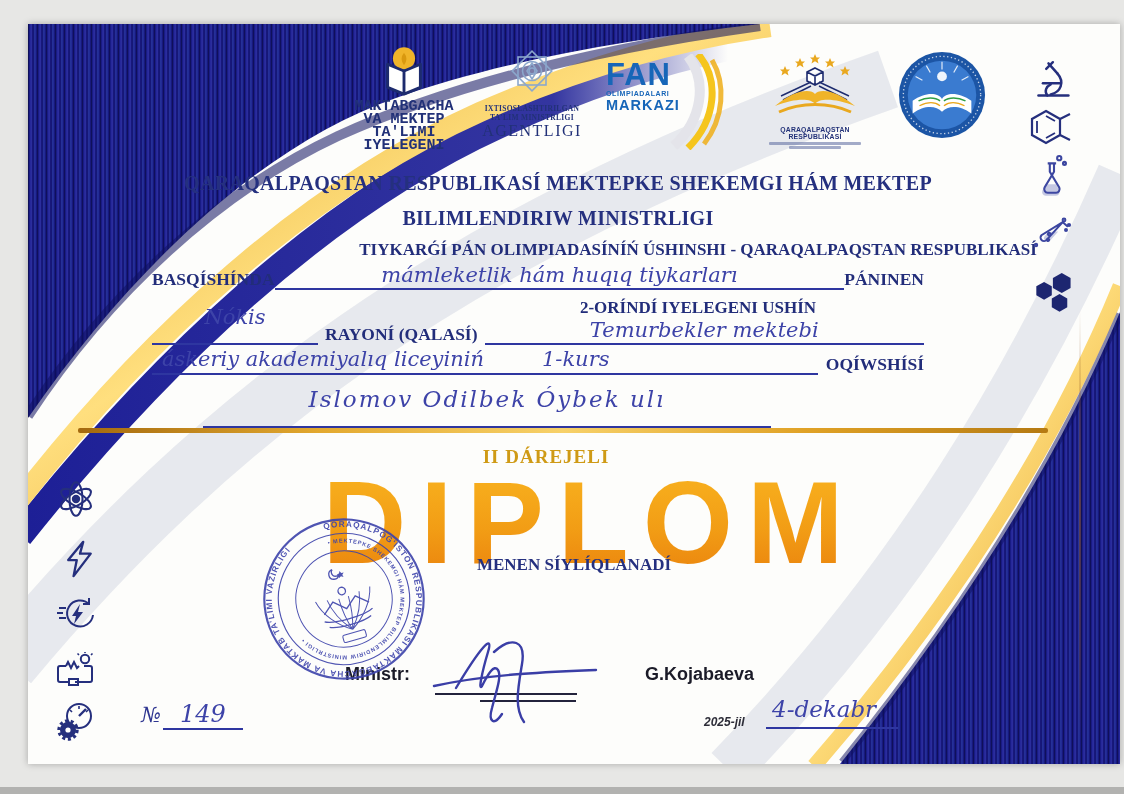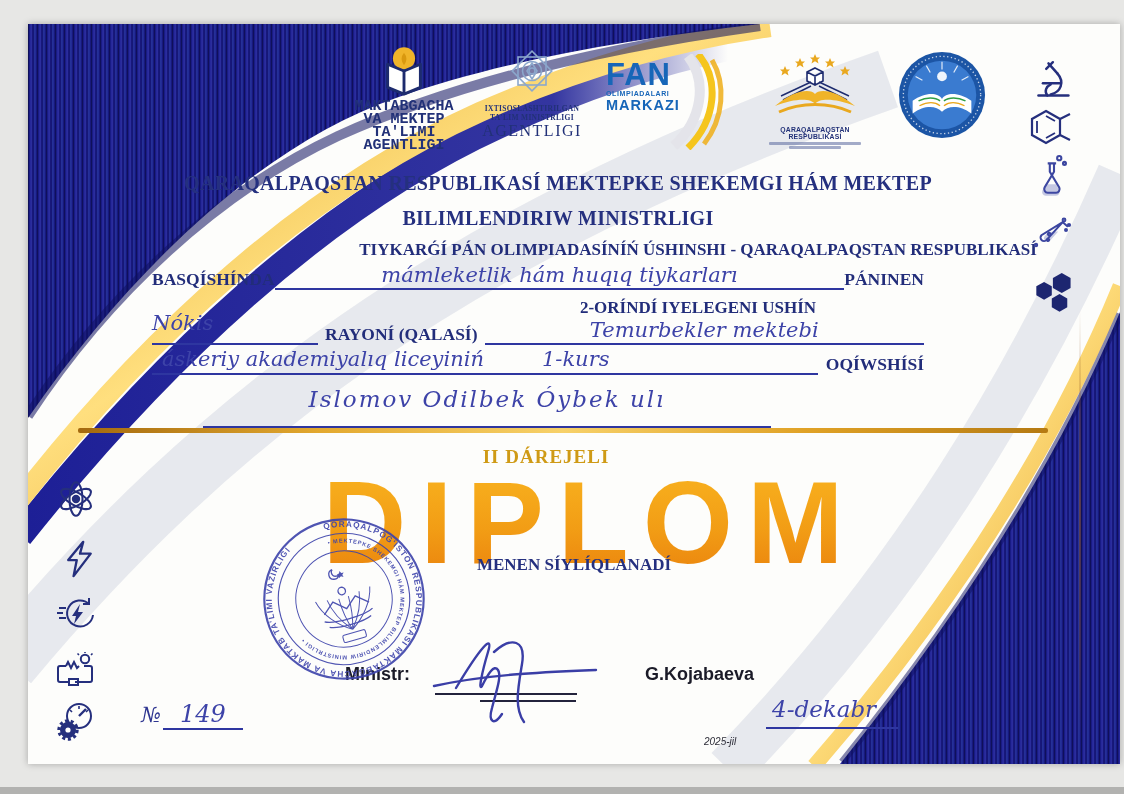--- a/index.html
+++ b/index.html
@@ -11,39 +11,39 @@
   .serif{font-family:"Liberation Serif",serif;}
   .sans{font-family:"Liberation Sans",sans-serif;}
   .hw{font-family:"DejaVu Serif",serif;font-style:italic;color:#3d43a8;}
   .title-block{left:0;width:1060px;text-align:center;font-weight:bold;font-size:20px;letter-spacing:.3px;color:#25307f;line-height:35px;}
   .bodywrap{left:124px;width:772px;color:#222d7a;font-weight:bold;font-family:"Liberation Serif",serif;}
   .introline{top:216px;text-align:center;font-size:17px;width:100%;}
   .row{display:flex;align-items:flex-end;font-size:17.5px;}
   .blank{flex:1;border-bottom:2.4px solid #2e36a0;text-align:center;line-height:1;padding-bottom:2px;}
   .hw-lg{font-size:21px;font-weight:normal;}
   .centerline{text-align:center;font-size:17px;width:100%;}
-  .d-city{width:166px;border-bottom:2.4px solid #2e36a0;text-align:left;padding-bottom:8px;}
+  .d-city{width:166px;border-bottom:2.4px solid #2e36a0;text-align:center;padding-bottom:14px;}
   .d-label{padding:0 7px;white-space:nowrap;}
   .e-blank{flex:1;border-bottom:2.4px solid #2e36a0;display:flex;gap:58px;padding:0 0 2px 10px;align-items:flex-end;}
   .namebar{left:175px;width:568px;border-bottom:2.4px solid #2e36a0;text-align:center;padding-bottom:3px;}
   .goldrule{left:50px;top:404px;width:970px;height:4.5px;background:linear-gradient(90deg,#a4690e,#e3a92f,#f7d169,#e0a226,#b57a12);border-radius:2px;}
   .degree{left:0;top:422px;width:1036px;text-align:center;font-weight:bold;font-size:19px;color:#cf9a15;letter-spacing:1px;}
   .diplom{left:16px;top:441px;width:1092px;text-align:center;font-weight:bold;font-size:116px;line-height:1;letter-spacing:14px;font-family:"Liberation Sans",sans-serif;background:linear-gradient(180deg,#f9b31f 0%,#f29d15 55%,#ea820d 100%);-webkit-background-clip:text;background-clip:text;color:transparent;z-index:1;}
   .menen{left:0;top:531px;width:1092px;text-align:center;font-weight:bold;font-size:17px;color:#25307f;z-index:1;}
   .stamp{left:233px;top:492px;width:166px;height:166px;transform:rotate(-16deg);opacity:.9;z-index:3;}
   .ministr{left:317px;top:640px;font-weight:bold;font-size:18px;color:#1b1b28;z-index:2;}
   .minister-name{left:617px;top:640px;font-weight:bold;font-size:18px;color:#1b1b28;}
   .sigline1{left:407px;top:669px;width:142px;height:0;border-bottom:2px solid #23233c;}
   .sigline2{left:452px;top:676px;width:96px;height:0;border-bottom:2px solid #23233c;}
   .sig{left:400px;top:606px;z-index:4;}
   .numgroup{left:113px;top:676px;z-index:2;}
   .numsign{font-family:"DejaVu Serif",serif;font-style:italic;font-size:21px;color:#2e3590;}
   .numline{display:inline-block;border-bottom:2px solid #2e36a0;width:80px;text-align:center;margin-left:2px;}
   .numval{font-size:24px;}
-  .yearlbl{left:676px;top:712px;font-weight:normal;font-style:italic;font-size:10px;color:#2d2d38;}
+  .yearlbl{left:676px;top:691px;font-weight:bold;font-style:italic;font-size:12px;color:#2d2d38;}
   .dateval{left:744px;top:672px;font-size:23px;z-index:2;}
   .dateline{left:738px;top:703px;width:132px;border-bottom:2px solid #2e36a0;}
   .icon{line-height:0;}
   .logo-cap1{font-weight:bold;font-size:15px;line-height:13px;color:#223178;text-align:center;font-family:Liberation Mono, monospace;}
   .agency-small{font-size:7.5px;letter-spacing:.3px;color:#223178;text-align:center;font-family:"Liberation Serif",serif;font-weight:bold;}
   .agency-big{font-size:16px;letter-spacing:1.5px;color:#223178;text-align:center;font-family:"Liberation Serif",serif;}
   .fan-title{font-weight:bold;font-size:31px;color:#1766b8;line-height:30px;font-family:"Liberation Sans",sans-serif;letter-spacing:1px;}
   .fan-s1{font-size:7px;color:#1766b8;letter-spacing:.6px;font-weight:bold;font-family:"Liberation Sans",sans-serif;}
   .fan-s2{font-size:14.5px;color:#1766b8;letter-spacing:1px;font-weight:bold;font-family:"Liberation Sans",sans-serif;}
   .oly-cap{font-weight:bold;font-size:6.8px;color:#223178;text-align:center;font-family:"Liberation Sans",sans-serif;letter-spacing:.2px;}
@@ -100,21 +100,21 @@
     <span class="icon">
       <svg width="54" height="52" viewBox="0 0 56 54">
         <circle cx="28" cy="15" r="11.5" fill="#f0b429"></circle>
         <path d="M28 9 q5 6 0 13 q-5 -7 0 -13 Z" fill="#d9980f"></path>
         <path d="M28 28 L11 21 V45 L28 52 L45 45 V21 Z" fill="#ffffff" stroke="#1d2b6e" stroke-width="3" stroke-linejoin="round"></path>
         <path d="M28 28 V52" stroke="#1d2b6e" stroke-width="3"></path>
       </svg>
     </span>
     <div class="logo-cap1">MAKTABGACHA</div>
     <div class="logo-cap1">VA MEKTEP</div>
-    <div class="logo-cap1">TA'LIMI AGENTLIGI</div>
+    <div class="logo-cap1">TA'LIMI IYELEGENI</div>
   </div>
 
   <div class="abs" style="left:444px;top:18px;width:120px;text-align:center;">
     <span class="icon">
       <svg width="58" height="58" viewBox="0 0 58 58">
         <g fill="none" stroke="#8ba7cc" stroke-width="1.6">
           <rect x="15" y="15" width="28" height="28"></rect>
           <rect x="15" y="15" width="28" height="28" transform="rotate(45 29 29)"></rect>
           <circle cx="29" cy="29" r="9.5"></circle>
           <path d="M29 21 l5 8 -5 8 -5 -8 Z"></path>

